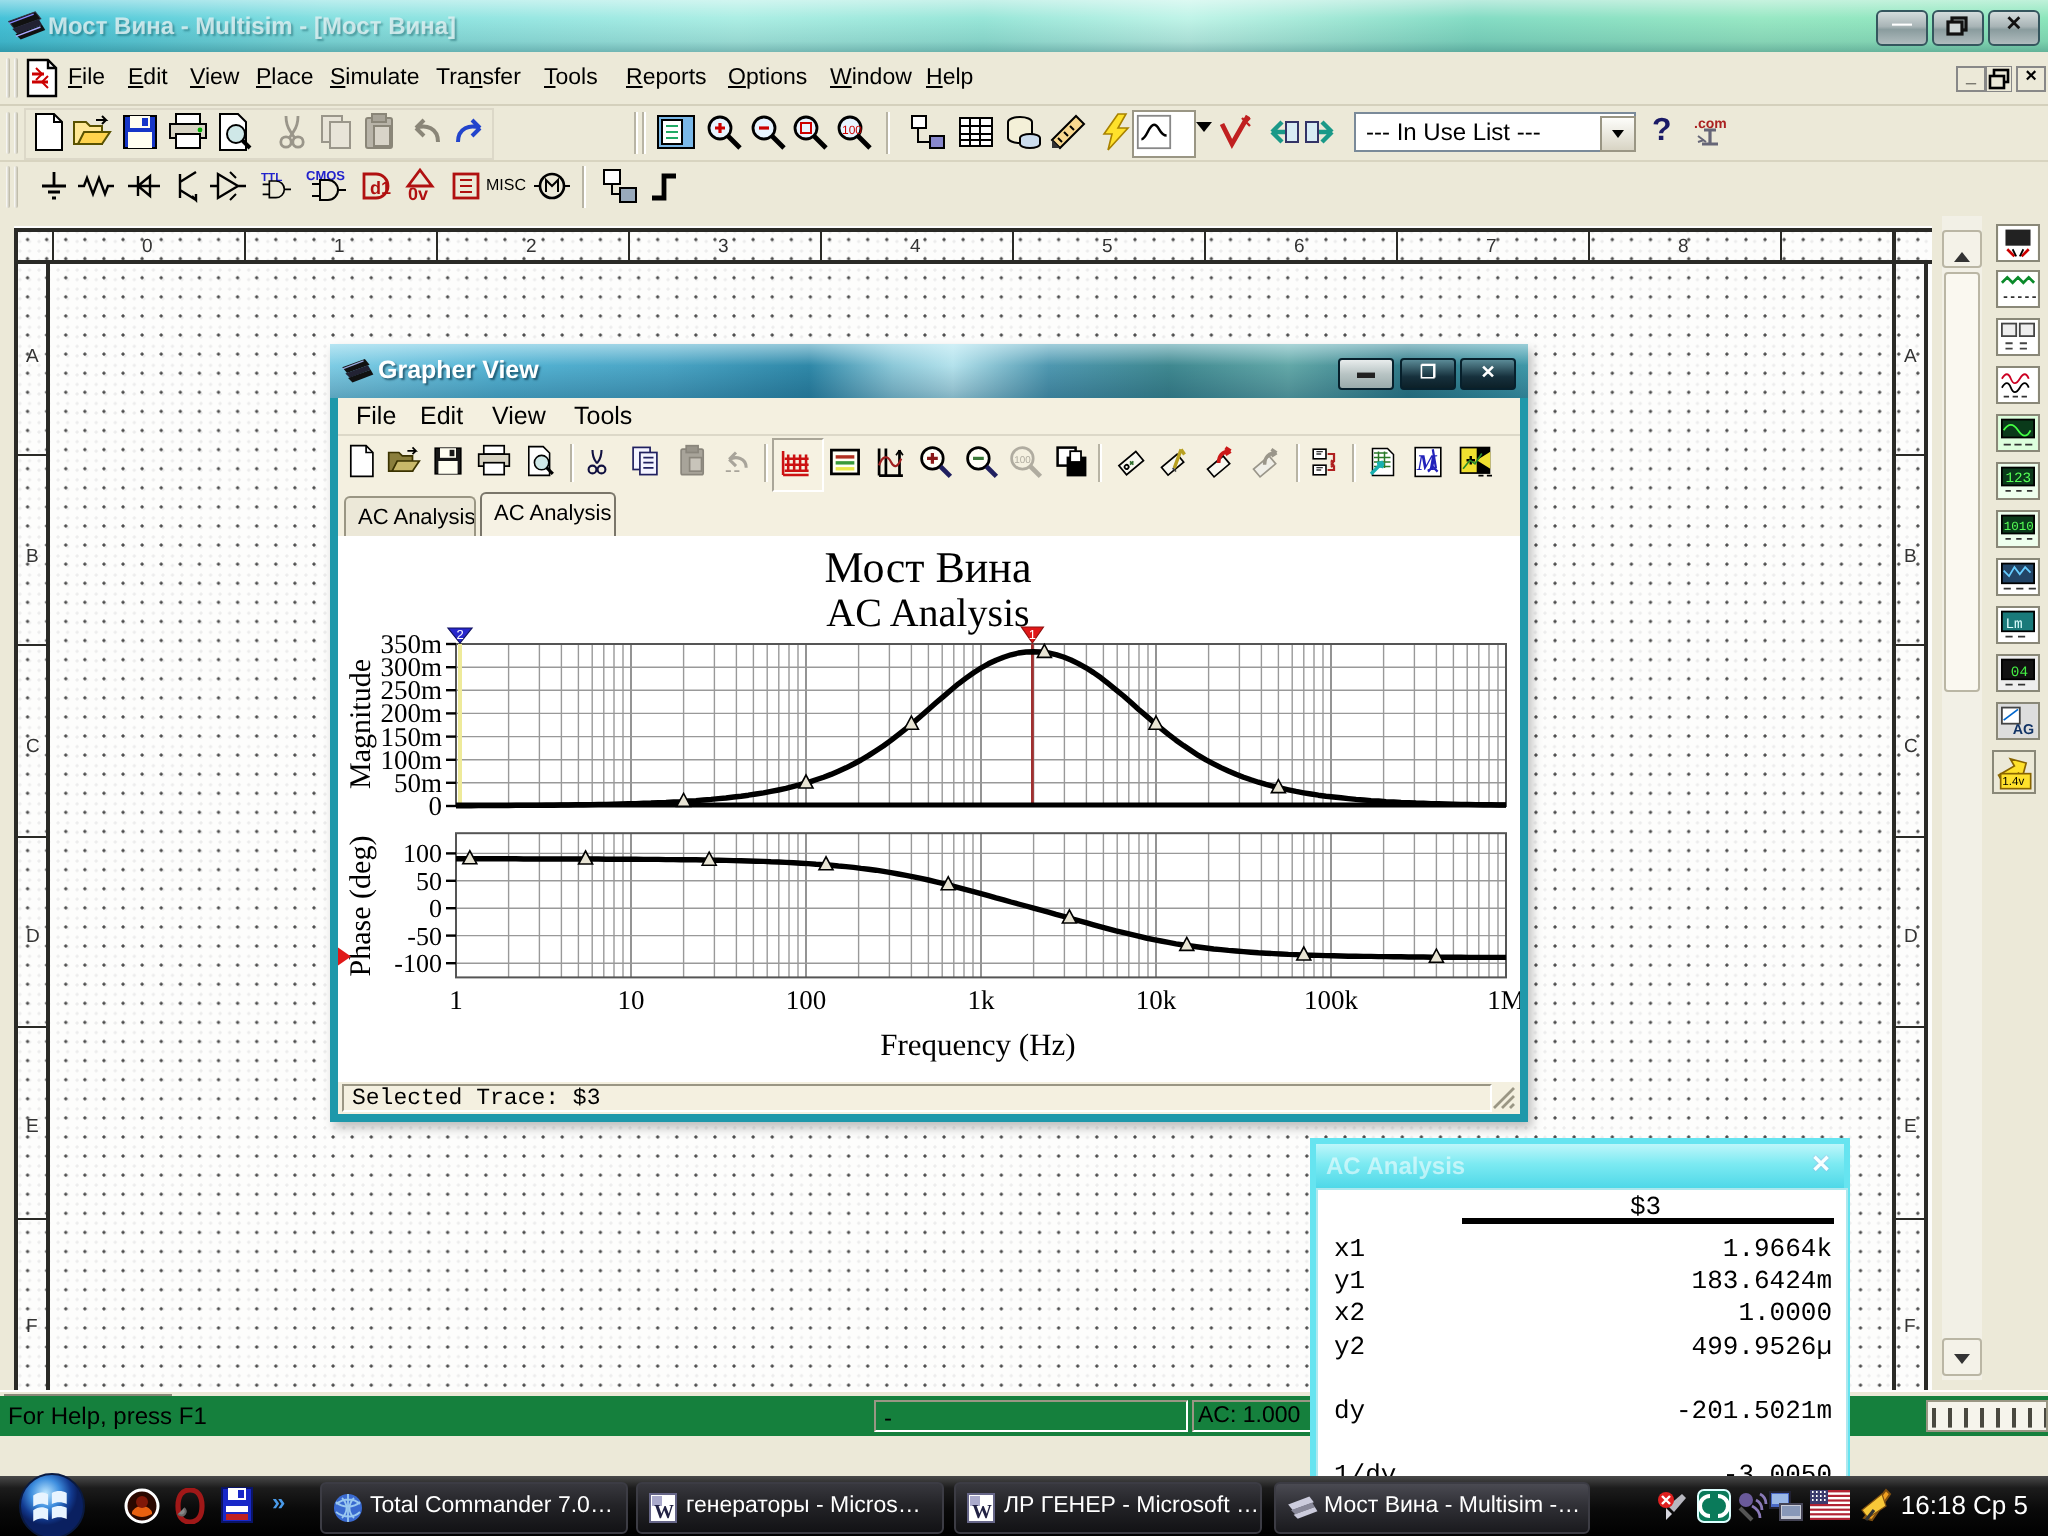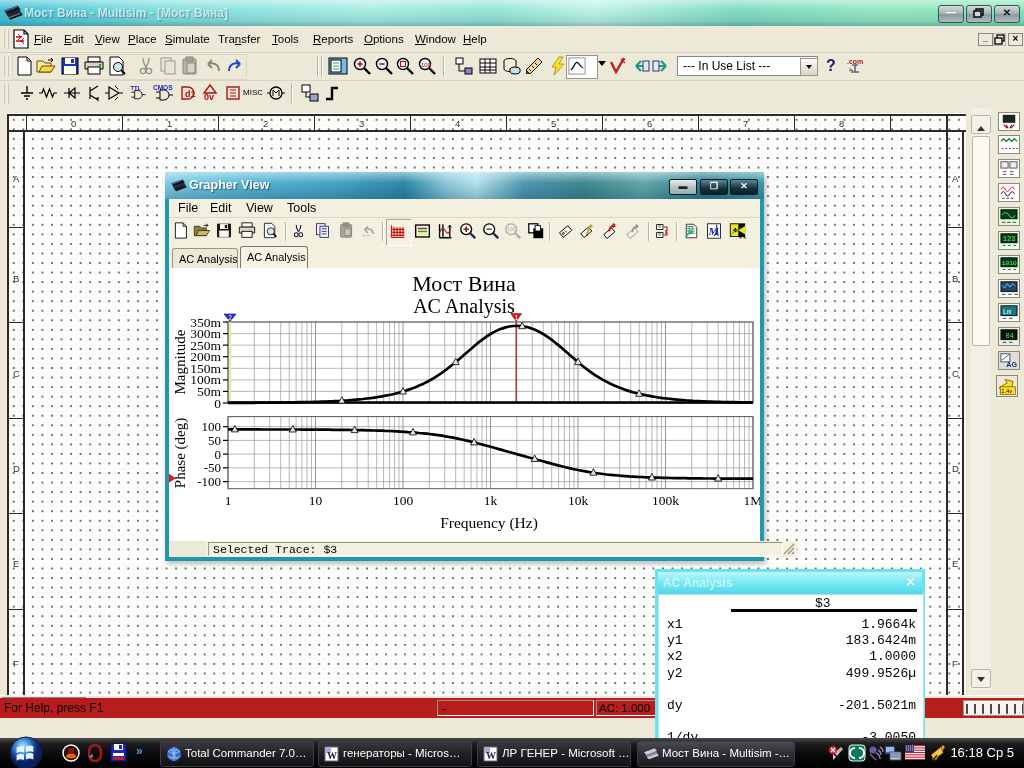--- a/index.html
+++ b/index.html
@@ -49,38 +49,38 @@
 #gtitle .gt{position:absolute;left:24px;top:6px;font-weight:bold;font-size:12.5px;color:#fff;text-shadow:1px 1px 1px rgba(0,40,60,.6);}
 .gbtn{position:absolute;top:7px;width:26px;height:14px;border-radius:2px;border:1px solid #07202c;
  text-align:center;color:#fff;font-size:9px;line-height:12px;font-weight:bold;}
 #gmenu{position:absolute;left:0;top:27px;width:591px;height:19px;background:#f4f0e0;font-size:12.5px;border-bottom:1px solid #dcd8c8;box-sizing:border-box;}
 #gmenu span{position:absolute;top:2px;}
 #gtools{position:absolute;left:0;top:46px;width:591px;height:28px;background:#f4f0e0;border-bottom:1px solid #d8d4c0;}
 #gtabs{position:absolute;left:0;top:74px;width:591px;height:22px;background:#f4f0e0;}
 .gtab{position:absolute;top:2px;height:20px;background:#f0ecdc;border:1px solid #9a9684;border-bottom:none;
  border-radius:3px 3px 0 0;font-size:11px;padding:4px 0 0 6px;box-sizing:border-box;white-space:nowrap;overflow:hidden;}
 #gchart{position:absolute;left:0;top:96px;width:591px;height:273px;background:#fff;}
-#gstatus{position:absolute;left:0;top:369px;width:591px;height:16px;background:#f4f0e0;margin-left:37px;}
+#gstatus{position:absolute;left:0;top:369px;width:591px;height:16px;background:#f4f0e0;}
 #gstatus .p1{position:absolute;left:2px;top:1px;width:575px;height:14px;border:1px solid;border-color:#9a9684 #fff #fff #9a9684;
  font-family:"Liberation Mono",monospace;font-size:11.5px;padding-left:4px;box-sizing:border-box;}
 
 #curwin{left:655px;top:569px;width:270px;height:199px;background:#fff;
  border:3px solid #66e4f0;box-sizing:border-box;}
 #curtitle{position:absolute;left:0;top:0;width:264px;height:22px;
  background:linear-gradient(to bottom,#bef6fa,#7ceaf2 45%,#4fd8e8);}
 #curtitle .ct{position:absolute;left:5px;top:4px;font-size:12px;font-weight:bold;color:rgba(255,255,255,.55);}
 #curbody{position:absolute;left:0;top:22px;width:264px;height:174px;background:#fff;border:1px solid #aee8ee;
  font-family:"Liberation Mono",monospace;font-size:13px;color:#000;}
 .crow{position:absolute;left:8px;width:252px;}
 .crow .v{position:absolute;right:3px;}
 
 #tabrow{left:0;top:695px;width:1024px;height:23px;background:#ece9d8;}
 #sheettab{position:absolute;left:2px;top:2px;width:84px;height:20px;background:#f8f6ee;
  border:1px solid #8a8878;border-bottom:none;font-size:10.5px;padding:4px 4px 0 20px;box-sizing:border-box;white-space:nowrap;}
-#statusbar{left:0;top:698px;width:1024px;height:20px;background:#b91c1c;font-size:12px;}
+#statusbar{left:0;top:698px;width:1024px;height:20px;background:#15803d;font-size:12px;}
 .spanel{position:absolute;top:2px;height:16px;border:1px solid;border-color:#9a9684 #fff #fff #9a9684;box-sizing:border-box;font-size:12px;padding:1px 4px;}
 
 #taskbar{left:0;top:738px;width:1024px;height:30px;
  background:linear-gradient(to bottom,#4a4a4a,#1c1c1c 20%,#0a0a0a 55%,#000);}
 .taskbtn{position:absolute;top:3px;height:24px;border-radius:3px;border:1px solid #3c3c44;
  background:linear-gradient(to bottom,#38383e,#232327 45%,#121215);color:#fff;font-size:11.5px;}
 .taskbtn .tl{position:absolute;left:24px;top:5px;white-space:nowrap;overflow:hidden;}
 #clock{position:absolute;right:10px;top:7px;color:#fff;font-size:13px;}
 </style></head>
 <body>

